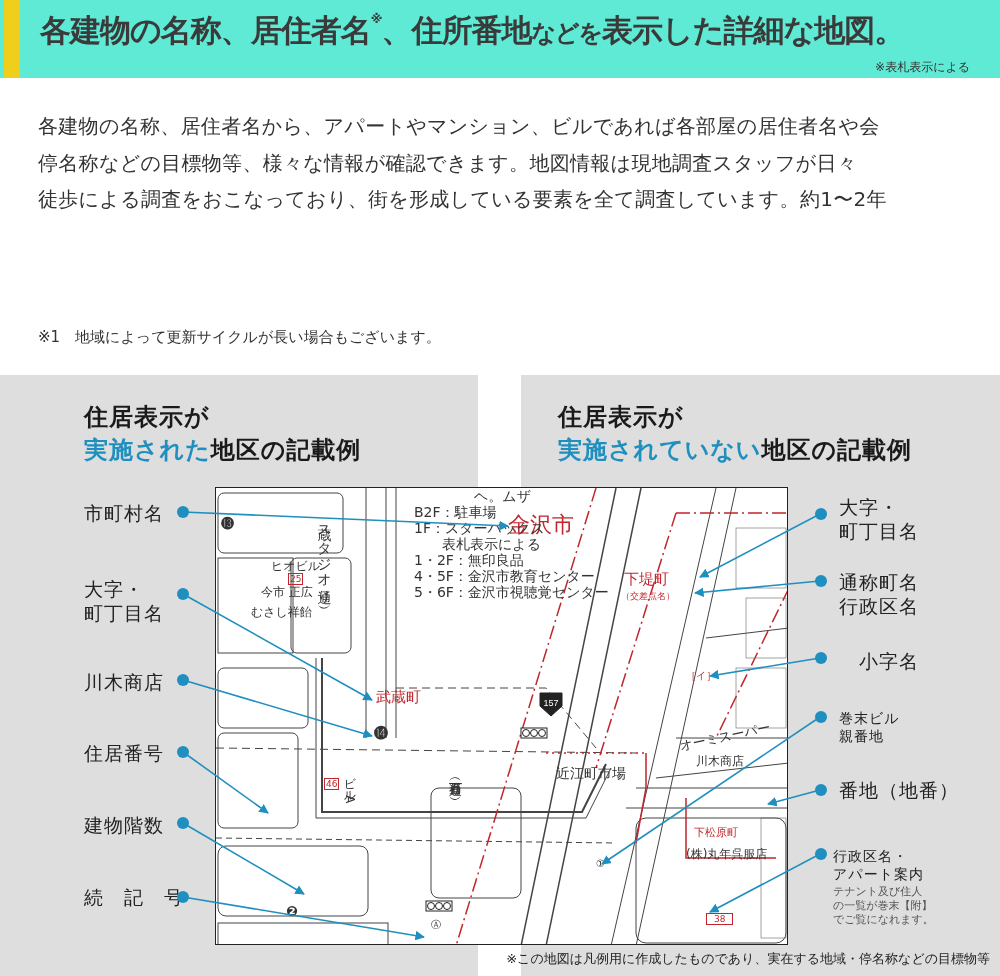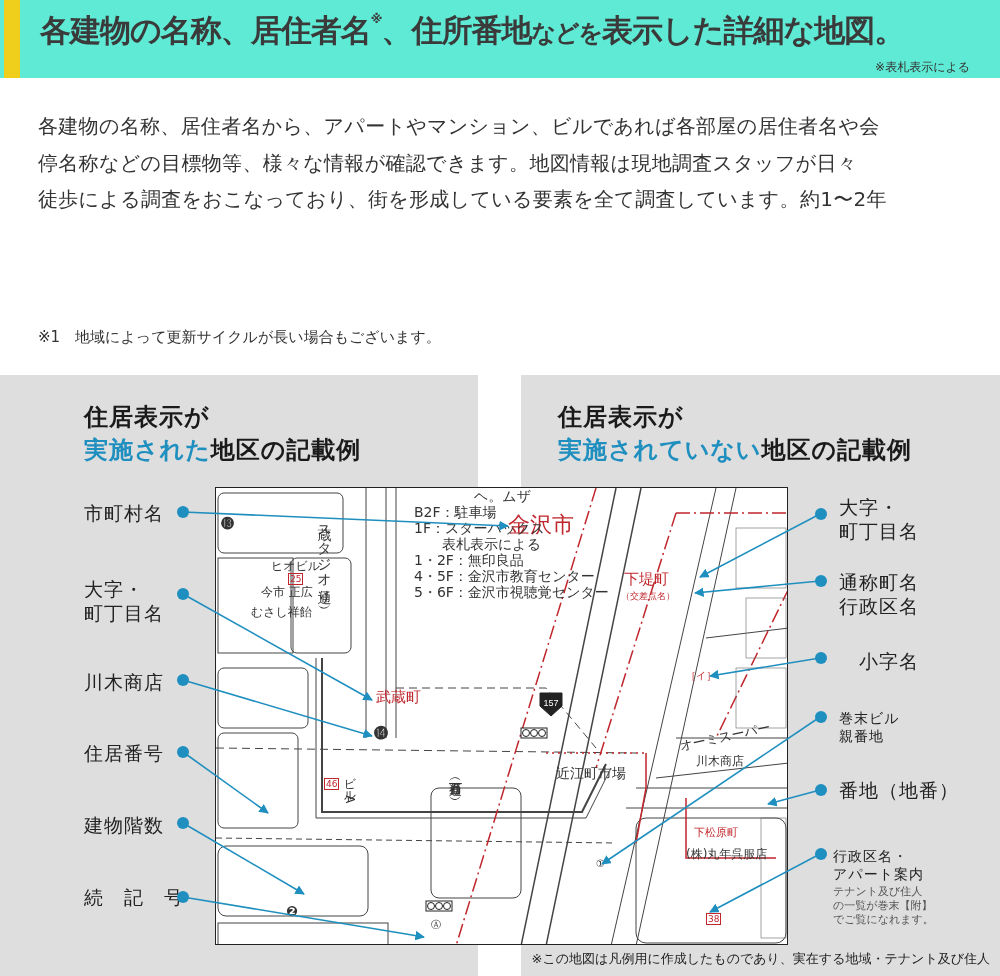--- a/index.html
+++ b/index.html
@@ -216,21 +216,21 @@
   <div class="map-text" style="left:230px; top:285px; font-size:13px; writing-mode:vertical-rl;">（百万石通り）</div>
   <div class="map-text" style="left:340px; top:277px; font-size:14px;">近江町市場</div>
   <div class="map-text" style="left:70px; top:415px; font-size:14px; font-weight:bold;">❷</div>
   <div class="map-text red" style="left:408px; top:82px; font-size:15px;">下堤町</div>
   <div class="map-text red" style="left:405px; top:102px; font-size:9px;">（交差点名）</div>
   <div class="map-text red" style="left:470px; top:181px; font-size:10px;">［イ］</div>
   <div class="map-text" style="left:463px; top:240px; font-size:13px; transform:rotate(-12deg);">オーミスーパー</div>
   <div class="map-text" style="left:480px; top:265px; font-size:12px;text-align:right;">川木商店</div>
   <div class="map-text red" style="left:478px; top:337px; font-size:11px;text-align:right;">下松原町</div>
   <div class="map-text" style="left:470px; top:358px; font-size:12px;">(株)丸年呉服店</div>
-  <div class="map-text red" style="left:490px; top:425px; font-size:9px; border:1px solid #c0262c; padding:0 1px;">38</div>
+  <div class="map-text red" style="left:490px; top:425px; font-size:9px; border:1px solid #c0262c; padding:0 7px;">38</div>
   <div class="map-text" style="left:380px; top:370px; font-size:10px;">①</div>
   <div class="map-text" style="left:215px; top:430px; font-size:10px;">Ⓐ</div>
 </div>
 
 <svg class="overlay" width="1000" height="976" viewBox="0 0 1000 976">
   <defs>
     <marker id="arr" viewBox="0 0 10 10" refX="9" refY="5" markerWidth="6" markerHeight="6" orient="auto">
       <path d="M0 0 L10 5 L0 10 Z" fill="#1f8fbf"></path>
     </marker>
   </defs>
@@ -257,13 +257,13 @@
     <circle cx="183" cy="897" r="6"></circle>
     <circle cx="821" cy="514" r="6"></circle>
     <circle cx="821" cy="581" r="6"></circle>
     <circle cx="821" cy="658" r="6"></circle>
     <circle cx="821" cy="717" r="6"></circle>
     <circle cx="821" cy="790" r="6"></circle>
     <circle cx="821" cy="854" r="6"></circle>
   </g>
 </svg>
 
-<div class="disclaimer">※この地図は凡例用に作成したものであり、実在する地域・テナント及び住人</div>
+<div class="disclaimer">※この地図は凡例用に作成したものであり、実在する地域・停名称などの目標物等</div>
 
 </body></html>

